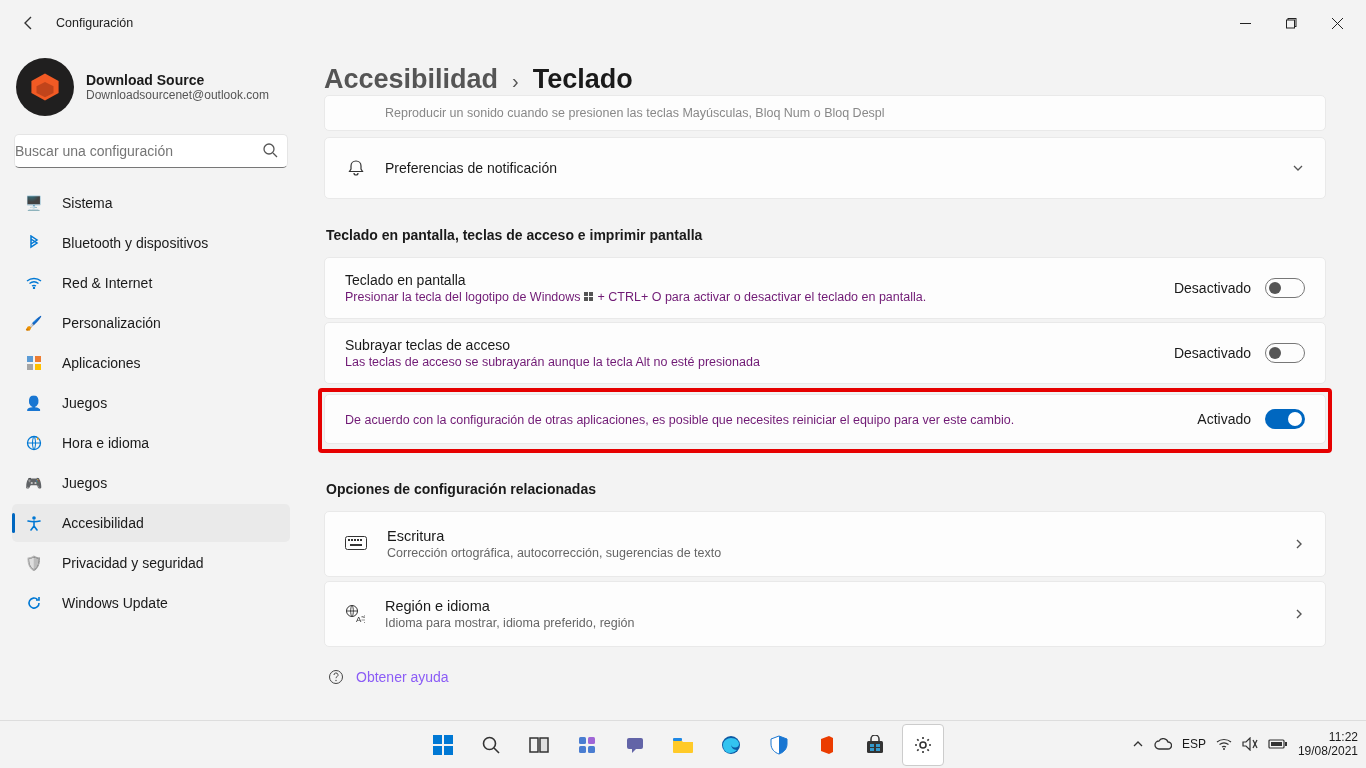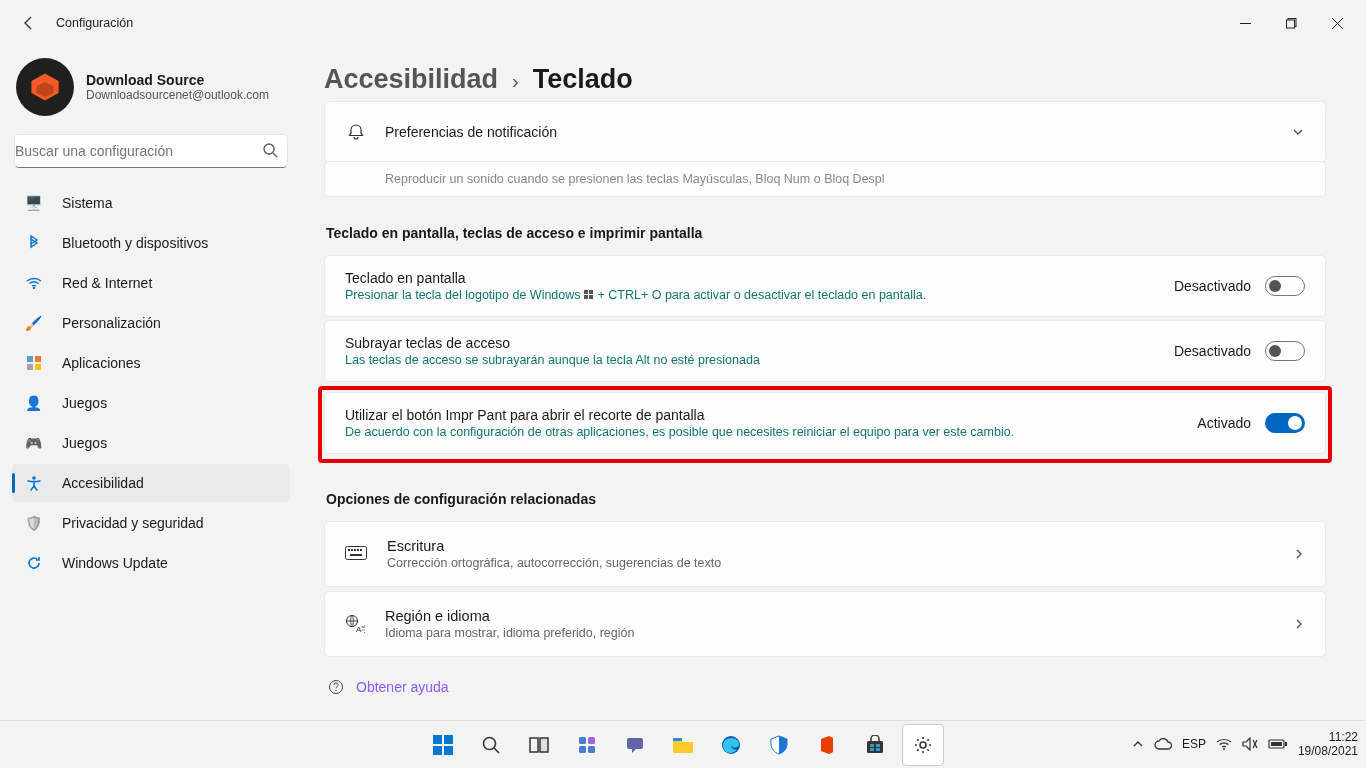--- a/index.html
+++ b/index.html
@@ -41,21 +41,21 @@
   .card { background:#fdfdfd; border:1px solid #e9e9e9; border-radius:5px; display:flex; align-items:center; padding: 14px 20px; gap: 18px; margin-bottom: 4px; }
   .card.clipped { height: 36px; padding-top:0; padding-bottom:10px; margin-top:-6px; align-items:flex-end; }
   .card.clipped .sub { font-size: 12.5px; color:#888; padding-left: 40px;}
   .card .left-ic { width: 22px; display:flex; justify-content:center; }
   .card .ctitle { font-size: 14px; }
   .card .rightarrow { margin-left:auto; color:#555; }
   .section-title { font-size: 14px; font-weight: 600; margin: 28px 0 14px 2px; }
 
   .setting { background:#fdfdfd; border:1px solid #e9e9e9; border-radius:5px; display:flex; align-items:center; padding: 14px 20px; margin-bottom: 3px; }
   .setting .txtcol .t1 { font-size: 14px; }
-  .setting .txtcol .t2 { font-size: 12.5px; color:#0f766e; margin-top:2px; }
+  .setting .txtcol .t2 { font-size: 12.5px; color:#701a75; margin-top:2px; }
   .setting .right { margin-left:auto; display:flex; align-items:center; gap: 14px; }
   .right .state { font-size: 14px; }
 
   .toggle { width: 40px; height: 20px; border-radius: 10px; position:relative; }
   .toggle.off { background:#fdfdfd; border:1px solid #777; }
   .toggle.off::after { content:""; position:absolute; left:3px; top:3px; width:12px; height:12px; background:#555; border-radius:50%; }
   .toggle.on { background:#0067c0; }
   .toggle.on::after { content:""; position:absolute; right:3px; top:3px; width:14px; height:14px; background:#fff; border-radius:50%; }
 
   .highlighted { border: 4px solid #e60000; border-radius: 4px; margin: 4px -6px; padding: 2px; }
@@ -174,20 +174,30 @@
           <span>Aplicaciones</span>
         </div>
         <div class="nav-item">
           <span class="ic">
             <span style="font-size:14px;color:#c09060">👤</span>
           </span>
           <span>Juegos</span>
         </div>
         <div class="nav-item">
           <span class="ic">
+            <svg width="16" height="16" viewBox="0 0 16 16">
+              <circle cx="8" cy="8" r="6.5" stroke="#0078d4" fill="none" stroke-width="1.3"></circle>
+              <path d="M1.5 8h13M8 1.5c2 2 2 11 0 13M8 1.5c-2 2-2 11 0 13" stroke="#0078d4" fill="none" stroke-width="1"></path>
+              <path d="M11 2l2 2-2 1z" fill="#ff9800"></path>
+            </svg>
+          </span>
+          <span>Hora e idioma</span>
+        </div>
+        <div class="nav-item">
+          <span class="ic">
             <span style="font-size:14px;filter:grayscale(0.4)">🎮</span>
           </span>
           <span>Juegos</span>
         </div>
         <div class="nav-item active">
           <span class="ic">
             <svg width="16" height="16" viewBox="0 0 16 16">
               <circle cx="8" cy="3" r="1.8" fill="#0078d4"></circle>
               <path d="M2 6c4 1 8 1 12 0M8 6v5M8 11l-3 4M8 11l3 4" stroke="#0078d4" stroke-width="1.6" fill="none" stroke-linecap="round"></path>
             </svg>
@@ -212,36 +222,36 @@
       </div>
   </div>
 
   <div class="main">
     <div class="crumb">
       <span class="cparent">Accesibilidad</span>
       <span class="carrow">›</span>
       <span class="ccurrent">Teclado</span>
     </div>
 
+    <div class="card clipped">
+      <div class="sub">Reproducir un sonido cuando se presionen las teclas Mayúsculas, Bloq Num o Bloq Despl</div>
+    </div>
+
     <div class="card" style="margin-top:6px;height:62px;">
       <span class="left-ic">
         <svg width="18" height="18" viewBox="0 0 18 18">
             <path d="M9 2c-2.8 0-5 2.2-5 5v3l-1.5 2.5h13L14 10V7c0-2.8-2.2-5-5-5z M7 14a2 2 0 0 0 4 0" stroke="#333" fill="none" stroke-width="1.2"></path>
           </svg>
       </span>
       <span class="ctitle">Preferencias de notificación</span>
       <span class="rightarrow">
         <svg width="14" height="14" viewBox="0 0 14 14">
             <path d="M3 5l4 4 4-4" stroke="#555" fill="none" stroke-width="1.3"></path>
           </svg>
       </span>
-    </div>
-
-    <div class="card clipped">
-      <div class="sub">Reproducir un sonido cuando se presionen las teclas Mayúsculas, Bloq Num o Bloq Despl</div>
     </div>
 
     <div class="section-title">Teclado en pantalla, teclas de acceso e imprimir pantalla</div>
 
     <div id="settings-list">
         <div class="setting">
           <div class="txtcol">
             <div class="t1">Teclado en pantalla</div>
             <div class="t2">Presionar la tecla del logotipo de Windows <svg style="display:inline;vertical-align:-1px" width="10" height="10" viewBox="0 0 10 10">
                 <rect x="0" y="0" width="4" height="4" fill="#555"></rect>
@@ -261,21 +271,20 @@
             <div class="t2">Las teclas de acceso se subrayarán aunque la tecla Alt no esté presionada</div>
           </div>
           <div class="right">
             <span class="state">Desactivado</span>
             <div class="toggle off"></div>
           </div>
         </div>
         <div class="highlighted">
           <div class="setting">
             <div class="txtcol">
-              <div class="t1">Utilizar el botón Impr Pant para abrir el recorte de pantalla</div>
               <div class="t2">De acuerdo con la configuración de otras aplicaciones, es posible que necesites reiniciar el equipo para ver este cambio.</div>
             </div>
             <div class="right">
               <span class="state">Activado</span>
               <div class="toggle on"></div>
             </div>
           </div>
         </div>
       </div>
 

